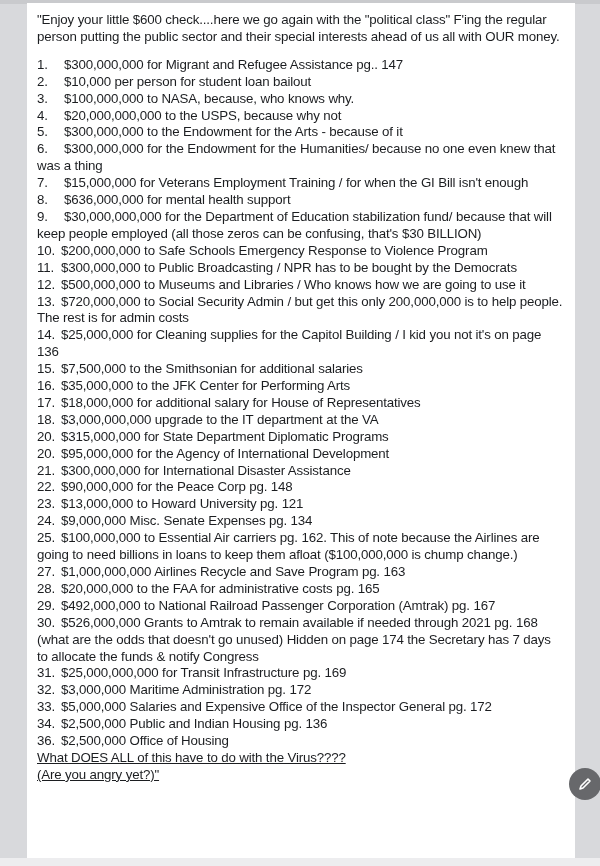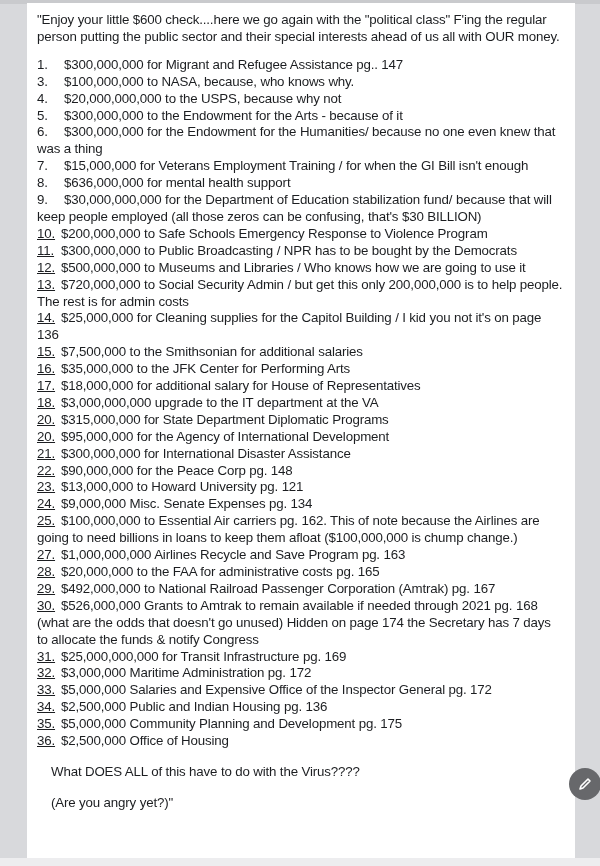--- a/index.html
+++ b/index.html
@@ -51,24 +51,24 @@
     .item {
       margin: 0;
       padding: 0;
     }
     .num {
       display: inline-block;
       width: 27px;
     }
     .item.two-digit .num {
       width: 24px;
-      text-decoration: underline;
     }
     .outro {
-      margin: 14px;
+      margin: 0;
+      text-decoration: underline;
     }
     .edit-button {
       position: absolute;
       left: 569px;
       top: 768px;
       width: 32px;
       height: 32px;
       border-radius: 50%;
       background: #67686b;
       display: flex;
@@ -83,20 +83,21 @@
   </style>
 </head>
 <body>
 
 <div class="top-strip"></div>
 
 <div class="card">
   <p class="intro">"Enjoy your little $600 check....here we go again with the "political class" F'ing the regular person putting the public sector and their special interests ahead of us all with OUR money.</p>
   <ul class="list" id="item-list">
       <li class="item"><span class="num">1.</span><span>$300,000,000 for Migrant and Refugee Assistance pg.. 147</span></li>
+      <li class="item"><span class="num">2.</span><span>$10,000 per person for student loan bailout</span></li>
       <li class="item"><span class="num">3.</span><span>$100,000,000 to NASA, because, who knows why.</span></li>
       <li class="item"><span class="num">4.</span><span>$20,000,000,000 to the USPS, because why not</span></li>
       <li class="item"><span class="num">5.</span><span>$300,000,000 to the Endowment for the Arts - because of it</span></li>
       <li class="item"><span class="num">6.</span><span>$300,000,000 for the Endowment for the Humanities/ because no one even knew that was a thing</span></li>
       <li class="item"><span class="num">7.</span><span>$15,000,000 for Veterans Employment Training / for when the GI Bill isn't enough</span></li>
       <li class="item"><span class="num">8.</span><span>$636,000,000 for mental health support</span></li>
       <li class="item"><span class="num">9.</span><span>$30,000,000,000 for the Department of Education stabilization fund/ because that will keep people employed (all those zeros can be confusing, that's $30 BILLION)</span></li>
       <li class="item two-digit"><span class="num">10.</span><span>$200,000,000 to Safe Schools Emergency Response to Violence Program</span></li>
       <li class="item two-digit"><span class="num">11.</span><span>$300,000,000 to Public Broadcasting / NPR has to be bought by the Democrats</span></li>
       <li class="item two-digit"><span class="num">12.</span><span>$500,000,000 to Museums and Libraries / Who knows how we are going to use it</span></li>
@@ -114,21 +115,20 @@
       <li class="item two-digit"><span class="num">24.</span><span>$9,000,000 Misc. Senate Expenses pg. 134</span></li>
       <li class="item two-digit"><span class="num">25.</span><span>$100,000,000 to Essential Air carriers pg. 162. This of note because the Airlines are going to need billions in loans to keep them afloat ($100,000,000 is chump change.)</span></li>
       <li class="item two-digit"><span class="num">27.</span><span>$1,000,000,000 Airlines Recycle and Save Program pg. 163</span></li>
       <li class="item two-digit"><span class="num">28.</span><span>$20,000,000 to the FAA for administrative costs pg. 165</span></li>
       <li class="item two-digit"><span class="num">29.</span><span>$492,000,000 to National Railroad Passenger Corporation (Amtrak) pg. 167</span></li>
       <li class="item two-digit"><span class="num">30.</span><span>$526,000,000 Grants to Amtrak to remain available if needed through 2021 pg. 168 (what are the odds that doesn't go unused) Hidden on page 174 the Secretary has 7 days to allocate the funds &amp; notify Congress</span></li>
       <li class="item two-digit"><span class="num">31.</span><span>$25,000,000,000 for Transit Infrastructure pg. 169</span></li>
       <li class="item two-digit"><span class="num">32.</span><span>$3,000,000 Maritime Administration pg. 172</span></li>
       <li class="item two-digit"><span class="num">33.</span><span>$5,000,000 Salaries and Expensive Office of the Inspector General pg. 172</span></li>
       <li class="item two-digit"><span class="num">34.</span><span>$2,500,000 Public and Indian Housing pg. 136</span></li>
-      <li class="item two-digit"><span class="num">35.</span><span>$5,000,000 Community Planning and Development pg. 175</span></li>
       <li class="item two-digit"><span class="num">36.</span><span>$2,500,000 Office of Housing</span></li>
     </ul>
   <p class="outro">What DOES ALL of this have to do with the Virus????</p>
   <p class="outro">(Are you angry yet?)"</p>
 </div>
 
 <div class="bottom-strip"></div>
 
 <div class="edit-button">
   <svg viewBox="0 0 16 16">

